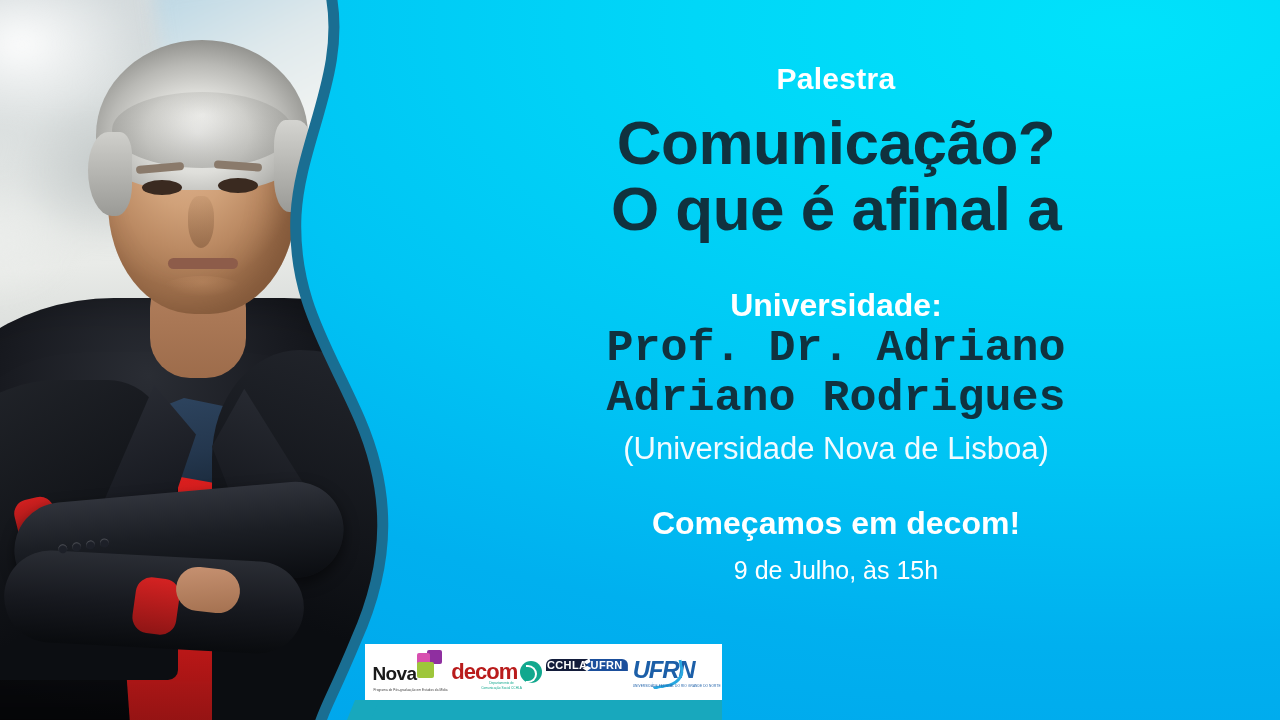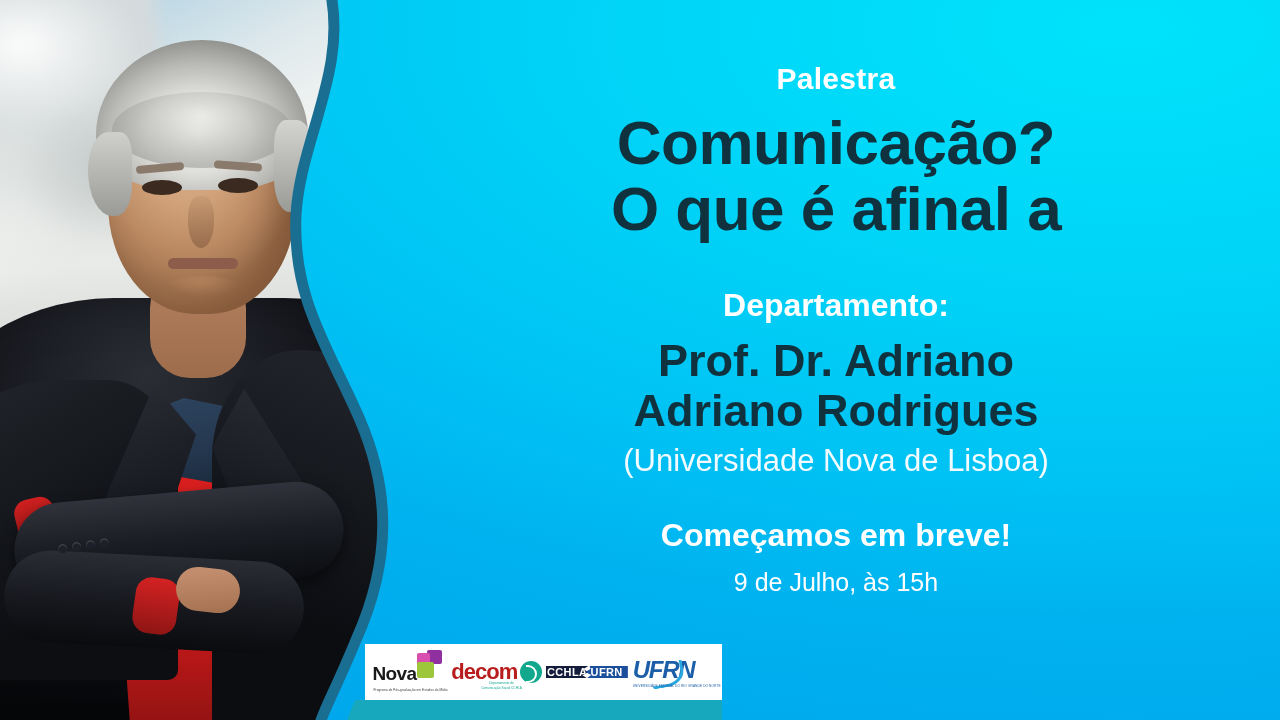--- a/index.html
+++ b/index.html
@@ -272,26 +272,26 @@
     letter-spacing: -.5px;
     max-width: 720px;
   }
   .subhead {
     margin-top: 46px;
     font-size: 32px;
     font-weight: 700;
     color: #ffffff;
   }
   .speaker {
-    margin-top: 12px;
     font-size: 45px;
     font-weight: 700;
     line-height: 1.1;
     color: #10323f;
     max-width: 760px;
+    font-family: Liberation Mono, monospace;
   }
   .affiliation {
     margin-top: 8px;
     font-size: 31px;
     font-weight: 400;
     color: #f2fbff;
   }
   .cta {
     margin-top: 38px;
     font-size: 32px;
@@ -370,21 +370,21 @@
     border-radius: 0 9px 9px 0;
   }
   .lg-decom .tiny {
     position:absolute; left: 30px; bottom: 2px;
     font-size: 3.2px; color:#11a88e; line-height:1.35; text-align:center; white-space:nowrap;
   }
 
   
   .lg-cchla {
     width: 82px; height: 26px;
-    display: flex; align-items: center;
+    display: flex; align-items: flex-start;
     border-radius: 6px; overflow: hidden;
   }
   .lg-cchla .half {
     flex: 1;
     display: flex; align-items: center; justify-content: center;
     font-size: 11px; font-weight: 700; color: #ffffff; letter-spacing: .4px;
   }
   .lg-cchla .l { background: #131c3a; clip-path: polygon(0 0, 100% 0, 88% 26%, 100% 52%, 86% 78%, 96% 100%, 0 100%); }
   .lg-cchla .r { background: #1b4f9c; clip-path: polygon(10% 0, 100% 0, 100% 100%, 4% 100%, 14% 76%, 0 50%, 12% 24%); margin-left:-3px; }
 
@@ -476,30 +476,30 @@
   </svg>
 
   <div class="content">
     <div class="kicker">Palestra</div>
 
     <div class="title">
       <div>Comunicação?</div>
       <div>O que é afinal a</div>
     </div>
 
-    <div class="subhead">Departamento:</div>
+    <div class="subhead">Universidade:</div>
 
     <div class="speaker">
       <div>Prof. Dr. Adriano</div>
       <div>Adriano Rodrigues</div>
     </div>
 
     <div class="affiliation">(Universidade Nova de Lisboa)</div>
 
-    <div class="cta">Começamos em breve!</div>
+    <div class="cta">Começamos em decom!</div>
     <div class="datetime">9 de Julho, às 15h</div>
   </div>
 
   <div class="logo-bar">
 
     <div class="lg-ppgem">
       <span class="sq sq1"></span>
       <span class="sq sq2"></span>
       <span class="sq sq3"></span>
       <span class="wd">Nova</span>

